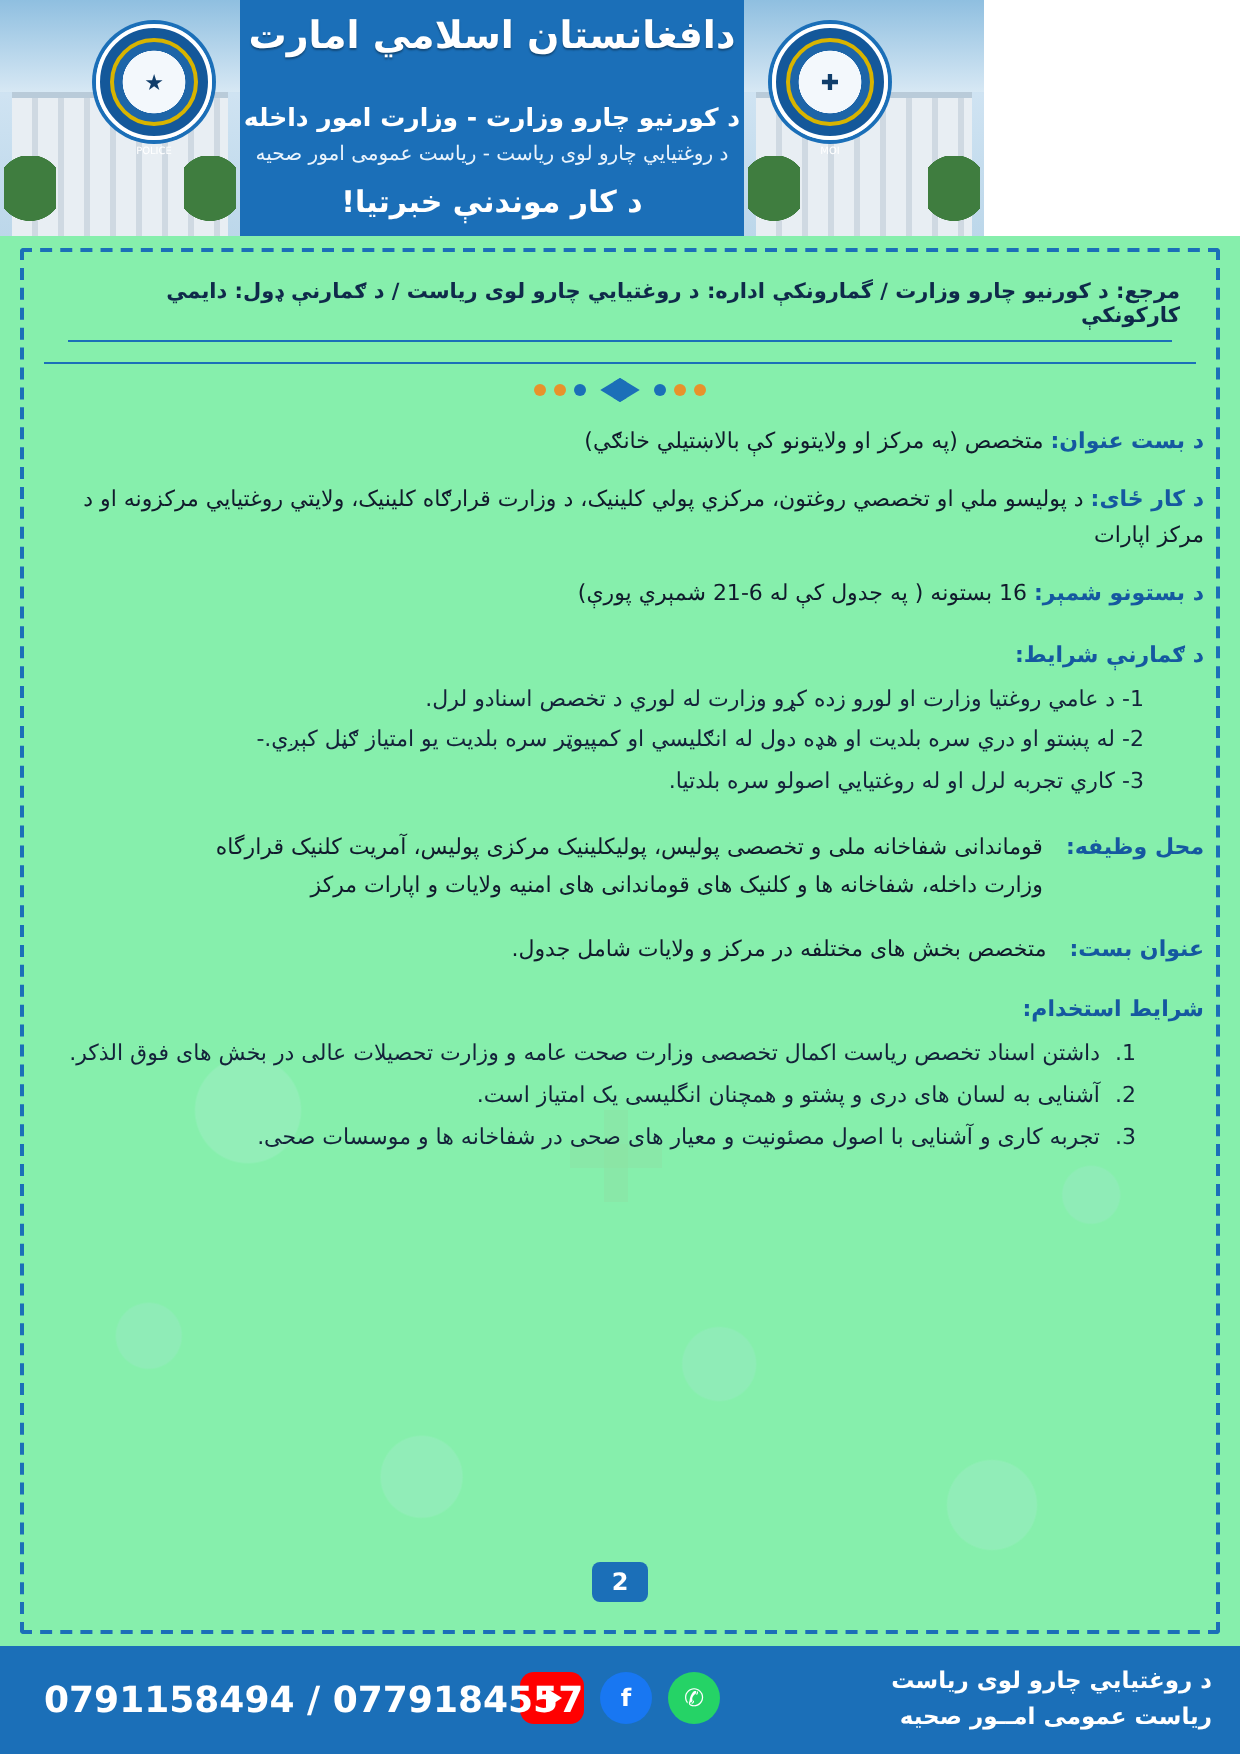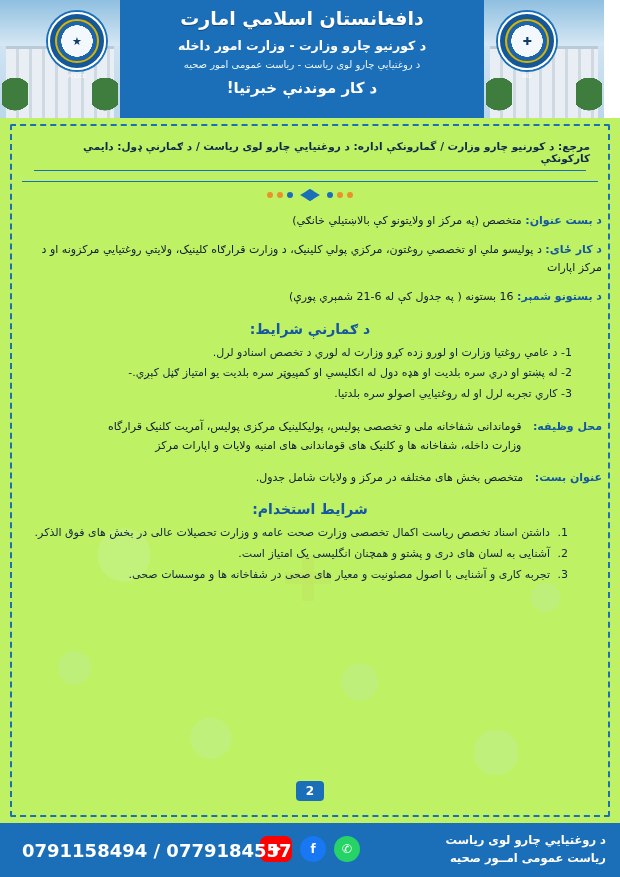--- a/index.html
+++ b/index.html
@@ -12,21 +12,21 @@
   .page {
     position: relative;
     width: 620px; height: 877px;
     background: #ffffff;
     overflow: hidden;
   }
 
   
   .header {
     position: relative;
-    width: 604px;
+    width: 492px;
     height: 118px;
     background: #1b6fb8;
     overflow: hidden;
   }
   .hdr-photo {
     position: absolute; top: 0; height: 118px; width: 120px;
     background:
       linear-gradient(180deg, #9fc6e4 0%, #cfe3f2 40%, #bcd7ea 100%);
   }
   .hdr-photo.left { left: 0; }
@@ -62,21 +62,21 @@
     font-weight: bold;
     letter-spacing: 0px;
     margin-top: 3px;
     direction: rtl;
     text-shadow: 0 1px 1px rgba(0,0,0,.35);
   }
   .hdr-line2 {
     direction: rtl;
     font-size: 12.5px;
     font-weight: bold;
-    margin-top: 9px;
+    margin-top: 22px;
     color: #ffffff;
   }
   .hdr-line3 {
     direction: rtl;
     font-size: 10px;
     margin-top: 6px;
     color: #eaf4fd;
   }
   .hdr-title {
     direction: rtl;
@@ -113,21 +113,21 @@
     width: 58px; text-align: center;
     font-size: 5px; color: #ffffff; top: 73px;
   }
   .logo-caption.left-cap { left: 48px; }
   .logo-caption.right-cap { right: 48px; }
 
   
   .body-frame {
     position: absolute;
     top: 118px; left: 0; width: 620px; height: 705px;
-    background: #bef264;
+    background: #86efac;
     overflow: hidden;
   }
   .watermark {
     position: absolute; inset: 0;
     opacity: .16;
     background:
       radial-gradient(circle at 12% 78%, #bfe0f2 0 16px, rgba(255,255,255,0) 17px),
       radial-gradient(circle at 34% 88%, #cfe8f7 0 20px, rgba(255,255,255,0) 21px),
       radial-gradient(circle at 58% 80%, #bfe0f2 0 18px, rgba(255,255,255,0) 19px),
       radial-gradient(circle at 80% 90%, #cfe8f7 0 22px, rgba(255,255,255,0) 23px),
@@ -183,23 +183,22 @@
     transform: skewX(-0deg);
     clip-path: polygon(12% 50%, 50% 0, 88% 50%, 50% 100%);
     background: #1b6fb8;
   }
 
   .field { margin: 11px 0; font-size: 11px; line-height: 1.65; }
   .field .lbl { color: #1558a0; font-weight: bold; }
   .field .val { color: #111a2c; }
 
   .section-head {
-    font-size: 14px; font-weight: bold; color: #1558a0;
+    font-size: 11px; font-weight: bold; color: #1558a0;
     margin: 14px 0 6px 0;
-    text-align: center;
   }
   ol.arabic-list, ol.plain-list {
     margin: 2px 30px 2px 0; padding: 0;
     font-size: 11px; line-height: 1.9;
   }
   ol.arabic-list { list-style: none; }
   ol.arabic-list li { margin: 0; }
   ol.plain-list { list-style: decimal; padding-right: 18px; }
   ol.plain-list li { padding-right: 4px; }
 

